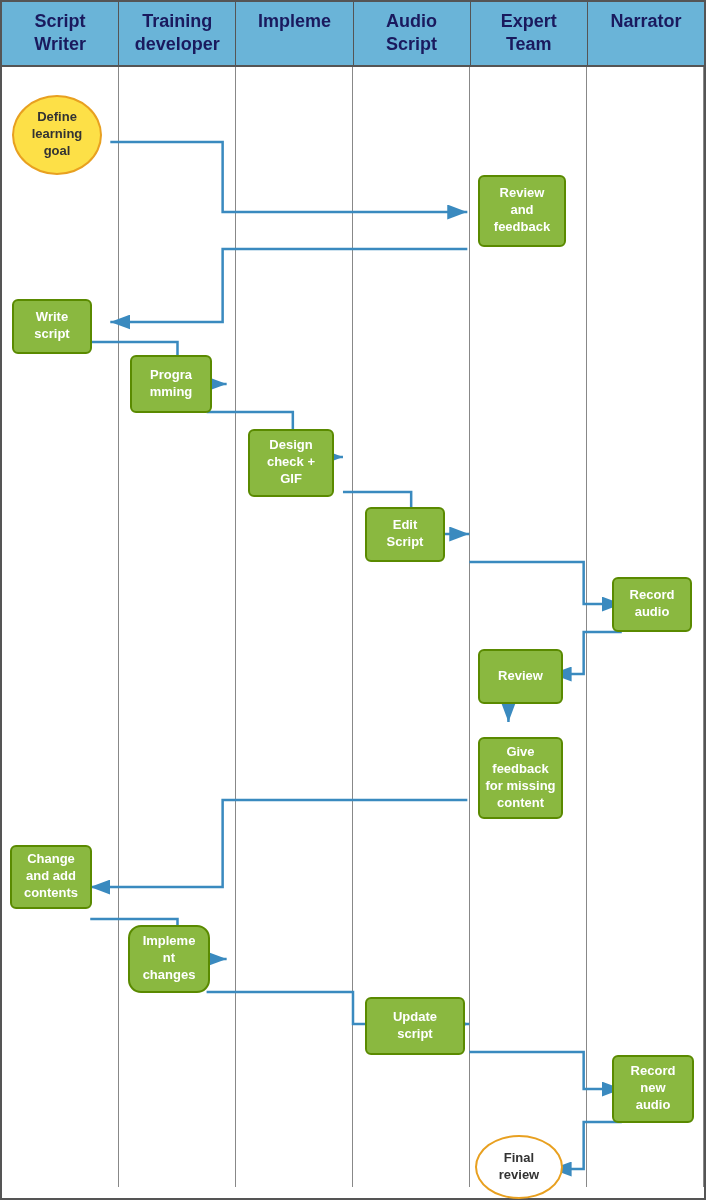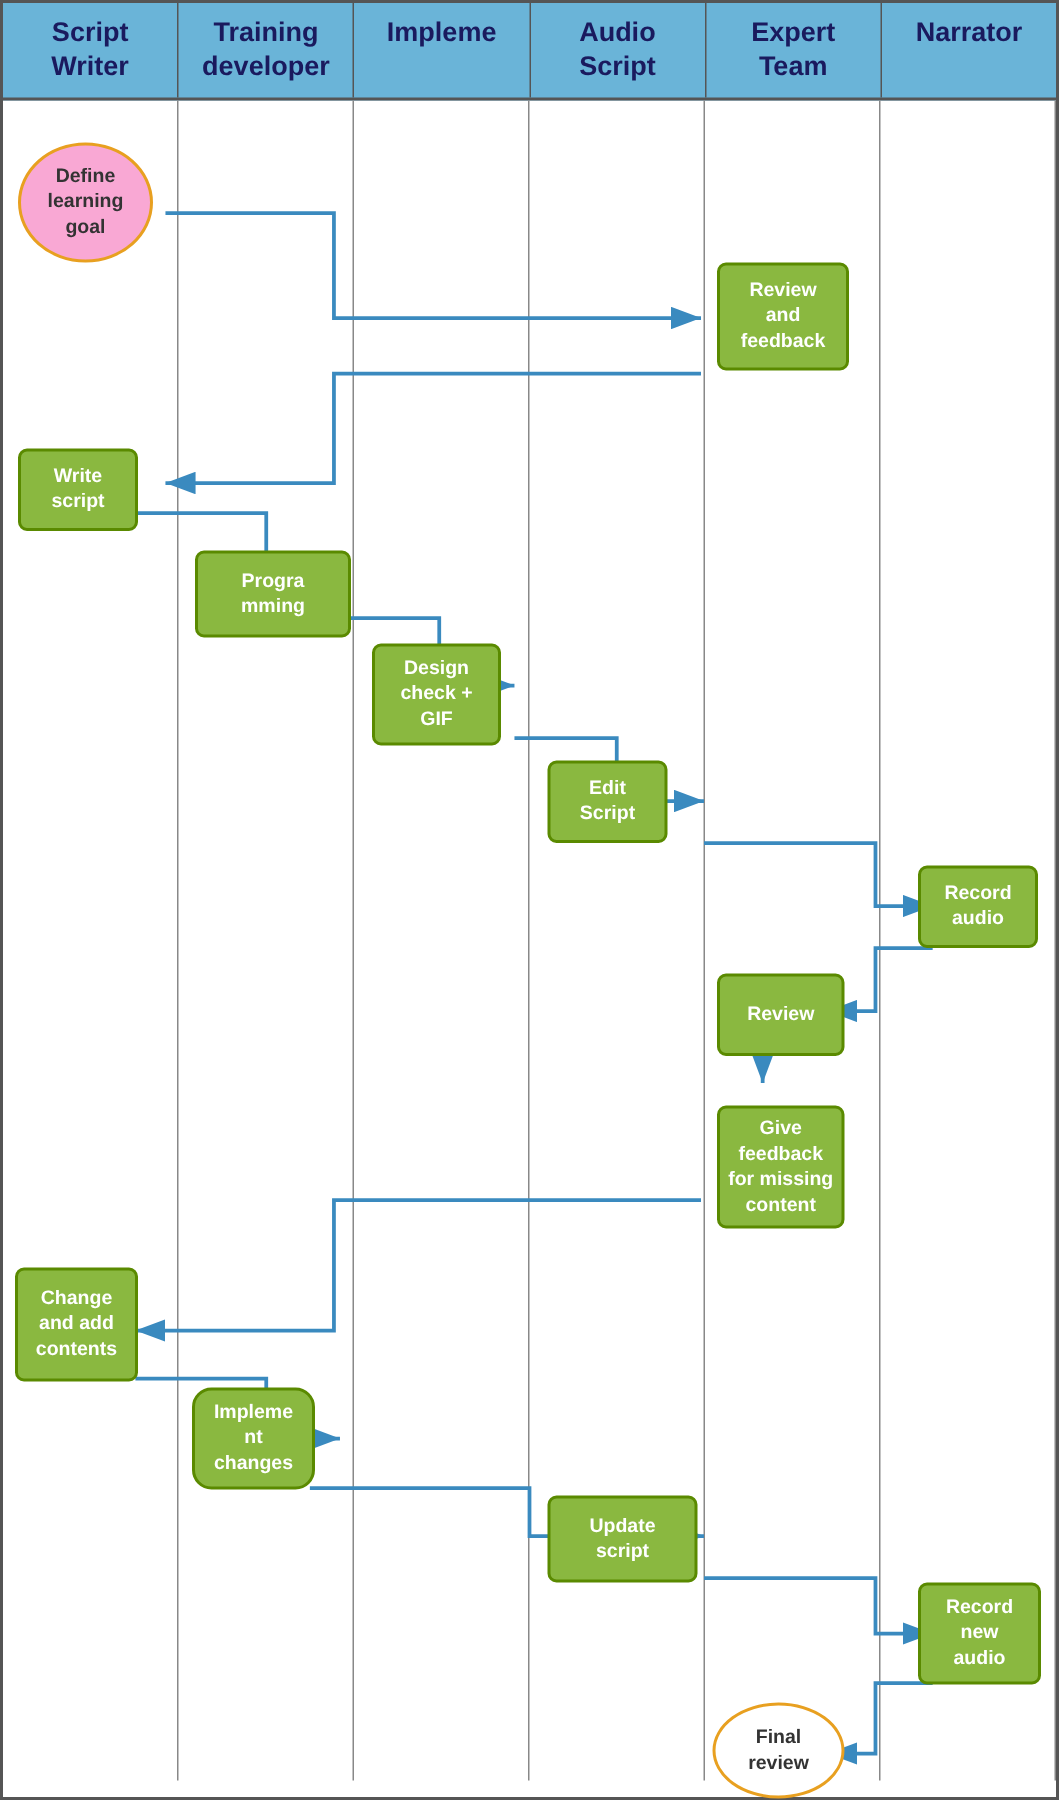--- a/index.html
+++ b/index.html
@@ -70,21 +70,21 @@
       color: #fff;
       display: flex;
       align-items: center;
       justify-content: center;
       line-height: 1.3;
       padding: 4px;
       z-index: 10;
     }
     .box.oval {
       border-radius: 50%;
-      background: #f9a8d4;
+      background: #fde047;
       border: 2.5px solid #e8a020;
       color: #333;
       font-weight: bold;
       text-align: center;
     }
     .box.oval-final {
       border-radius: 50%;
       background: #fff;
       border: 2.5px solid #e8a020;
       color: #333;
@@ -157,21 +157,21 @@
       <span style="white-space:pre-line;">Review
 and
 feedback</span>
     </div>
 
     <div class="box" style="left:10px; top:232px; width:80px; height:55px;">
       <span style="white-space:pre-line;">Write
 script</span>
     </div>
 
-    <div class="box" style="left:128px; top:300px; width:104px; height:58px;">
+    <div class="box" style="left:128px; top:288px; width:82px; height:58px;">
       <span style="white-space:pre-line;">Progra
 mming</span>
     </div>
 
     <div class="box" style="left:246px; top:362px; width:86px; height:68px;">
       <span style="white-space:pre-line;">Design
 check +
 GIF</span>
     </div>
 
@@ -189,21 +189,21 @@
       <span>Review</span>
     </div>
 
     <div class="box" style="left:476px; top:670px; width:85px; height:82px;">
       <span style="white-space:pre-line;">Give
 feedback
 for missing
 content</span>
     </div>
 
-    <div class="box" style="left:8px; top:778px; width:82px; height:76px;">
+    <div class="box" style="left:8px; top:778px; width:82px; height:64px;">
       <span style="white-space:pre-line;">Change
 and add
 contents</span>
     </div>
 
     <div class="box" style="left:126px; top:858px; width:82px; height:68px;border-radius:13px;">
       <span style="white-space:pre-line;">Impleme
 nt
 changes</span>
     </div>

